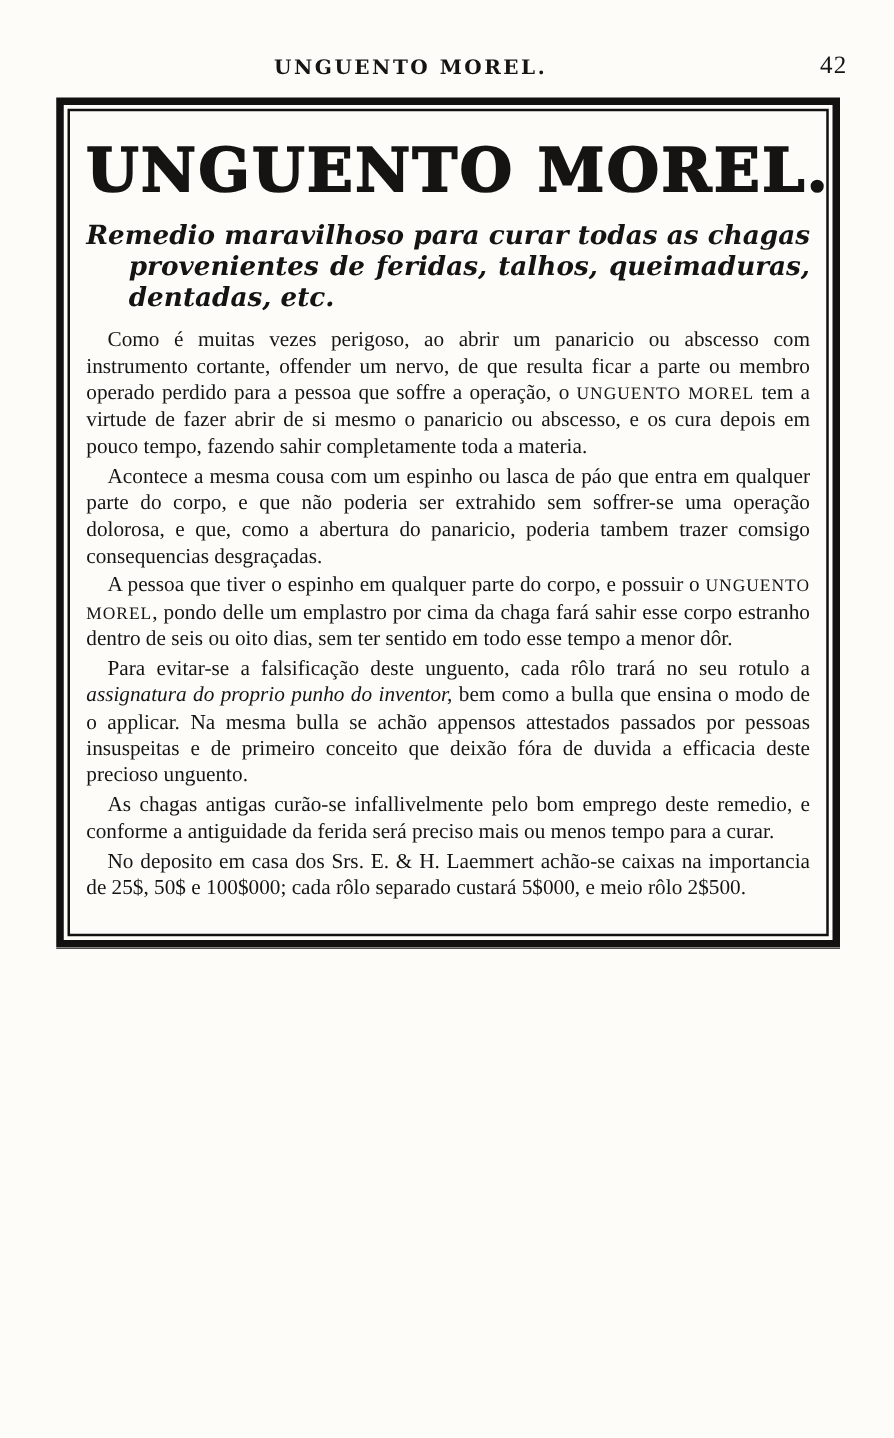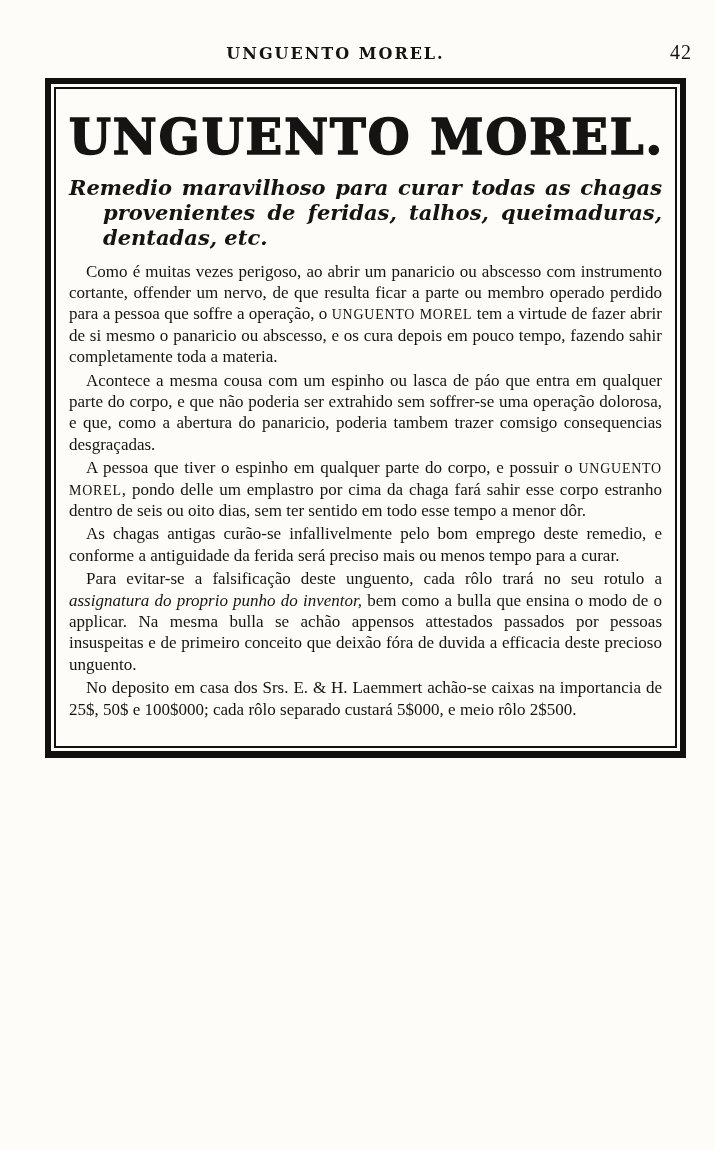--- a/index.html
+++ b/index.html
@@ -6,21 +6,21 @@
   body {
     width: 715px; height: 1150px;
     background: #fdfcf8;
     color: #151413;
     font-family: "Liberation Serif", serif;
     overflow: hidden;
   }
   .page {
     box-sizing: border-box;
     width: 715px; height: 1150px;
-    padding: 44px 29px 0 45px;
+    padding: 44px 43px 0 45px;
     position: relative;
   }
   
   .running-header {
     position: relative;
     height: 26px;
     margin-bottom: 8px;
   }
   .running-title {
     position: absolute;
@@ -119,25 +119,25 @@
 
       <p class="body-par">
         <span>Acontece a mesma cousa com um espinho ou lasca de páo que entra em qualquer parte do corpo, e que não poderia ser extrahido sem soffrer-se uma operação dolorosa, e que, como a abertura do panaricio, poderia tambem trazer comsigo consequencias desgraçadas.</span>
       </p>
 
       <p class="body-par">
         <span>A pessoa que tiver o espinho em qualquer parte do corpo, e possuir o </span><span class="sc">UNGUENTO MOREL</span><span>, pondo delle um emplastro por cima da chaga fará sahir esse corpo estranho dentro de seis ou oito dias, sem ter sentido em todo esse tempo a menor dôr.</span>
       </p>
 
       <p class="body-par">
-        <span>As chagas antigas curão-se infallivelmente pelo bom emprego deste remedio, e conforme a antiguidade da ferida será preciso mais ou menos tempo para a curar.</span>
+        <span>Para evitar-se a falsificação deste unguento, cada rôlo trará no seu rotulo a </span><span class="it">assignatura do proprio punho do inventor,</span><span> bem como a bulla que ensina o modo de o applicar. Na mesma bulla se achão appensos attestados passados por pessoas insuspeitas e de primeiro conceito que deixão fóra de duvida a efficacia deste precioso unguento.</span>
       </p>
 
       <p class="body-par">
-        <span>Para evitar-se a falsificação deste unguento, cada rôlo trará no seu rotulo a </span><span class="it">assignatura do proprio punho do inventor,</span><span> bem como a bulla que ensina o modo de o applicar. Na mesma bulla se achão appensos attestados passados por pessoas insuspeitas e de primeiro conceito que deixão fóra de duvida a efficacia deste precioso unguento.</span>
+        <span>As chagas antigas curão-se infallivelmente pelo bom emprego deste remedio, e conforme a antiguidade da ferida será preciso mais ou menos tempo para a curar.</span>
       </p>
 
       <p class="body-par">
         <span>No deposito em casa dos Srs. E. &amp; H. Laemmert achão-se caixas na importancia de 25$, 50$ e 100$000; cada rôlo separado custará 5$000, e meio rôlo 2$500.</span>
       </p>
 
 
 
     </div>
   </div>

